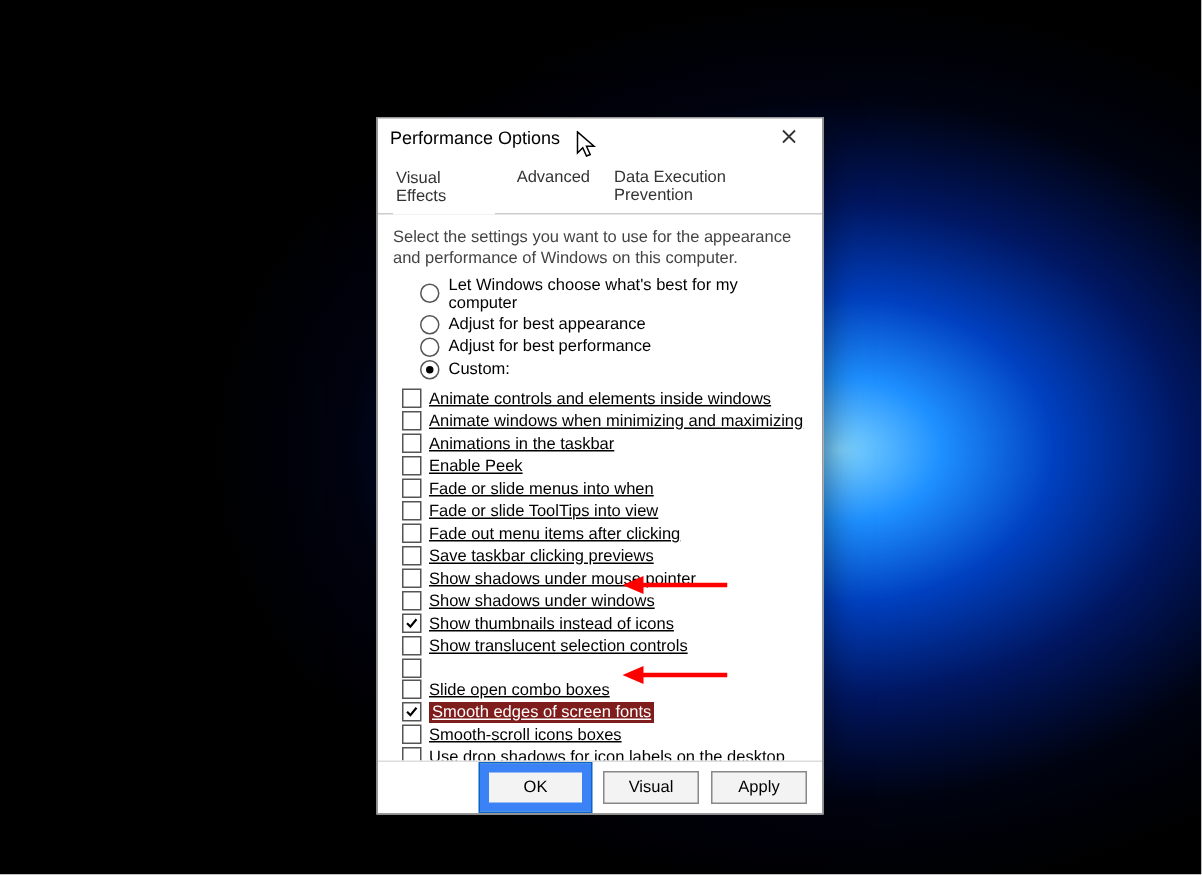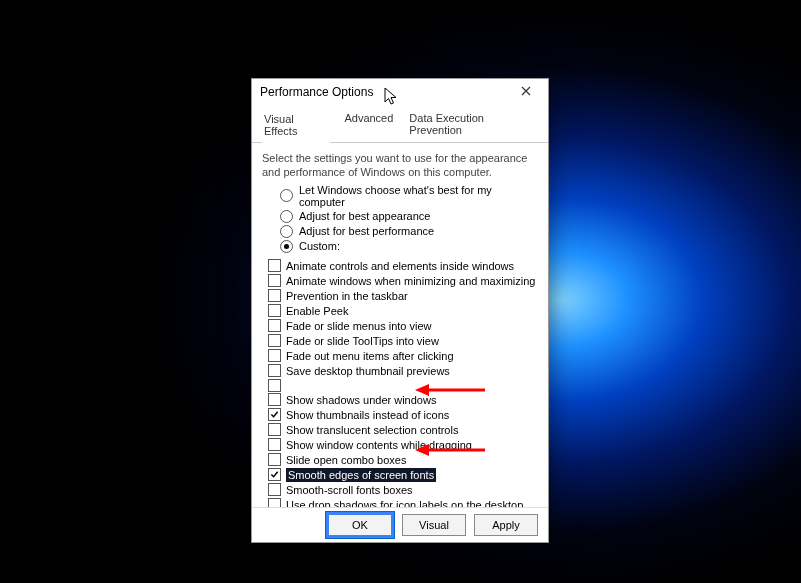--- a/index.html
+++ b/index.html
@@ -15,25 +15,25 @@
 .content{flex:1;padding:8px 10px 4px 10px;overflow:hidden;}
 .desc{color:#444;line-height:1.3;margin-bottom:4px;}
 .radio-row{display:flex;align-items:center;gap:6px;margin:2px 0 2px 18px;cursor:default;}
 .radio{width:11px;height:11px;border:1px solid #555;border-radius:50%;display:flex;align-items:center;justify-content:center;flex:0 0 auto;}
 .radio.sel::after{content:"";width:5px;height:5px;background:#000;border-radius:50%;}
 .checklist{margin:6px 0 0 6px;}
 .ck-row{display:flex;align-items:center;gap:5px;margin:0 0 1px 0;line-height:14px;cursor:default;}
 .ck{width:11px;height:11px;border:1px solid #555;flex:0 0 auto;display:flex;align-items:center;justify-content:center;background:#fff;}
 .ck.on{background:#fff;}
 .ck.on svg{width:9px;height:9px;}
-.ck-label{white-space:nowrap;}
-.ck-row.hl .ck-label{background:#0f172a;color:#fff;padding:0 2px;text-align:center;}
+.ck-label{white-space:nowrap;text-decoration:underline;}
+.ck-row.hl .ck-label{background:#7f1d1d;color:#fff;padding:0 2px;text-align:center;}
 .btnbar{height:34px;border-top:1px solid #ddd;display:flex;align-items:center;justify-content:flex-end;gap:8px;padding:0 10px;}
 .btn{min-width:62px;height:20px;border:1px solid #888;background:#f3f3f3;font-size:11px;display:flex;align-items:center;justify-content:center;cursor:default;}
-.btn.default{border:3px solid #3b82f6;outline:1px solid #0a63c9;}
+.btn.default{border:6px solid #3b82f6;outline:1px solid #0a63c9;}
 .arrow{position:absolute;pointer-events:none;}
 .arrow svg{display:block;}
 .cursor{position:absolute;left:384px;top:87px;pointer-events:none;}
 </style>
 </head>
 <body>
 
 <div class="desktop">
 
   <div class="dialog">
@@ -78,80 +78,80 @@
         <div class="ck-row">
             <span class="ck"></span>
             <span class="ck-label">Animate controls and elements inside windows</span>
           </div>
         <div class="ck-row">
             <span class="ck"></span>
             <span class="ck-label">Animate windows when minimizing and maximizing</span>
           </div>
         <div class="ck-row">
             <span class="ck"></span>
-            <span class="ck-label">Prevention in the taskbar</span>
+            <span class="ck-label">Animations in the taskbar</span>
           </div>
         <div class="ck-row">
             <span class="ck"></span>
             <span class="ck-label">Enable Peek</span>
           </div>
         <div class="ck-row">
             <span class="ck"></span>
-            <span class="ck-label">Fade or slide menus into view</span>
+            <span class="ck-label">Fade or slide menus into when</span>
           </div>
         <div class="ck-row">
             <span class="ck"></span>
             <span class="ck-label">Fade or slide ToolTips into view</span>
           </div>
         <div class="ck-row">
             <span class="ck"></span>
             <span class="ck-label">Fade out menu items after clicking</span>
           </div>
         <div class="ck-row">
             <span class="ck"></span>
-            <span class="ck-label">Save desktop thumbnail previews</span>
+            <span class="ck-label">Save taskbar clicking previews</span>
           </div>
         <div class="ck-row">
             <span class="ck"></span>
+            <span class="ck-label">Show shadows under mouse pointer</span>
           </div>
         <div class="ck-row">
             <span class="ck"></span>
             <span class="ck-label">Show shadows under windows</span>
           </div>
         <div class="ck-row">
             <span class="ck on">
               <svg viewBox="0 0 10 10">
                 <path d="M1.5 5 L4 7.5 L8.5 2" stroke="#000" stroke-width="1.6" fill="none"></path>
               </svg>
             </span>
             <span class="ck-label">Show thumbnails instead of icons</span>
           </div>
         <div class="ck-row">
             <span class="ck"></span>
             <span class="ck-label">Show translucent selection controls</span>
           </div>
         <div class="ck-row">
             <span class="ck"></span>
-            <span class="ck-label">Show window contents while dragging</span>
           </div>
         <div class="ck-row">
             <span class="ck"></span>
             <span class="ck-label">Slide open combo boxes</span>
           </div>
         <div class="ck-row hl">
             <span class="ck on">
               <svg viewBox="0 0 10 10">
                 <path d="M1.5 5 L4 7.5 L8.5 2" stroke="#000" stroke-width="1.6" fill="none"></path>
               </svg>
             </span>
             <span class="ck-label">Smooth edges of screen fonts</span>
           </div>
         <div class="ck-row">
             <span class="ck"></span>
-            <span class="ck-label">Smooth-scroll fonts boxes</span>
+            <span class="ck-label">Smooth-scroll icons boxes</span>
           </div>
         <div class="ck-row">
             <span class="ck"></span>
             <span class="ck-label">Use drop shadows for icon labels on the desktop</span>
           </div>
       </div>
     </div>
 
     <div class="btnbar">
       <div class="btn default">OK</div>

